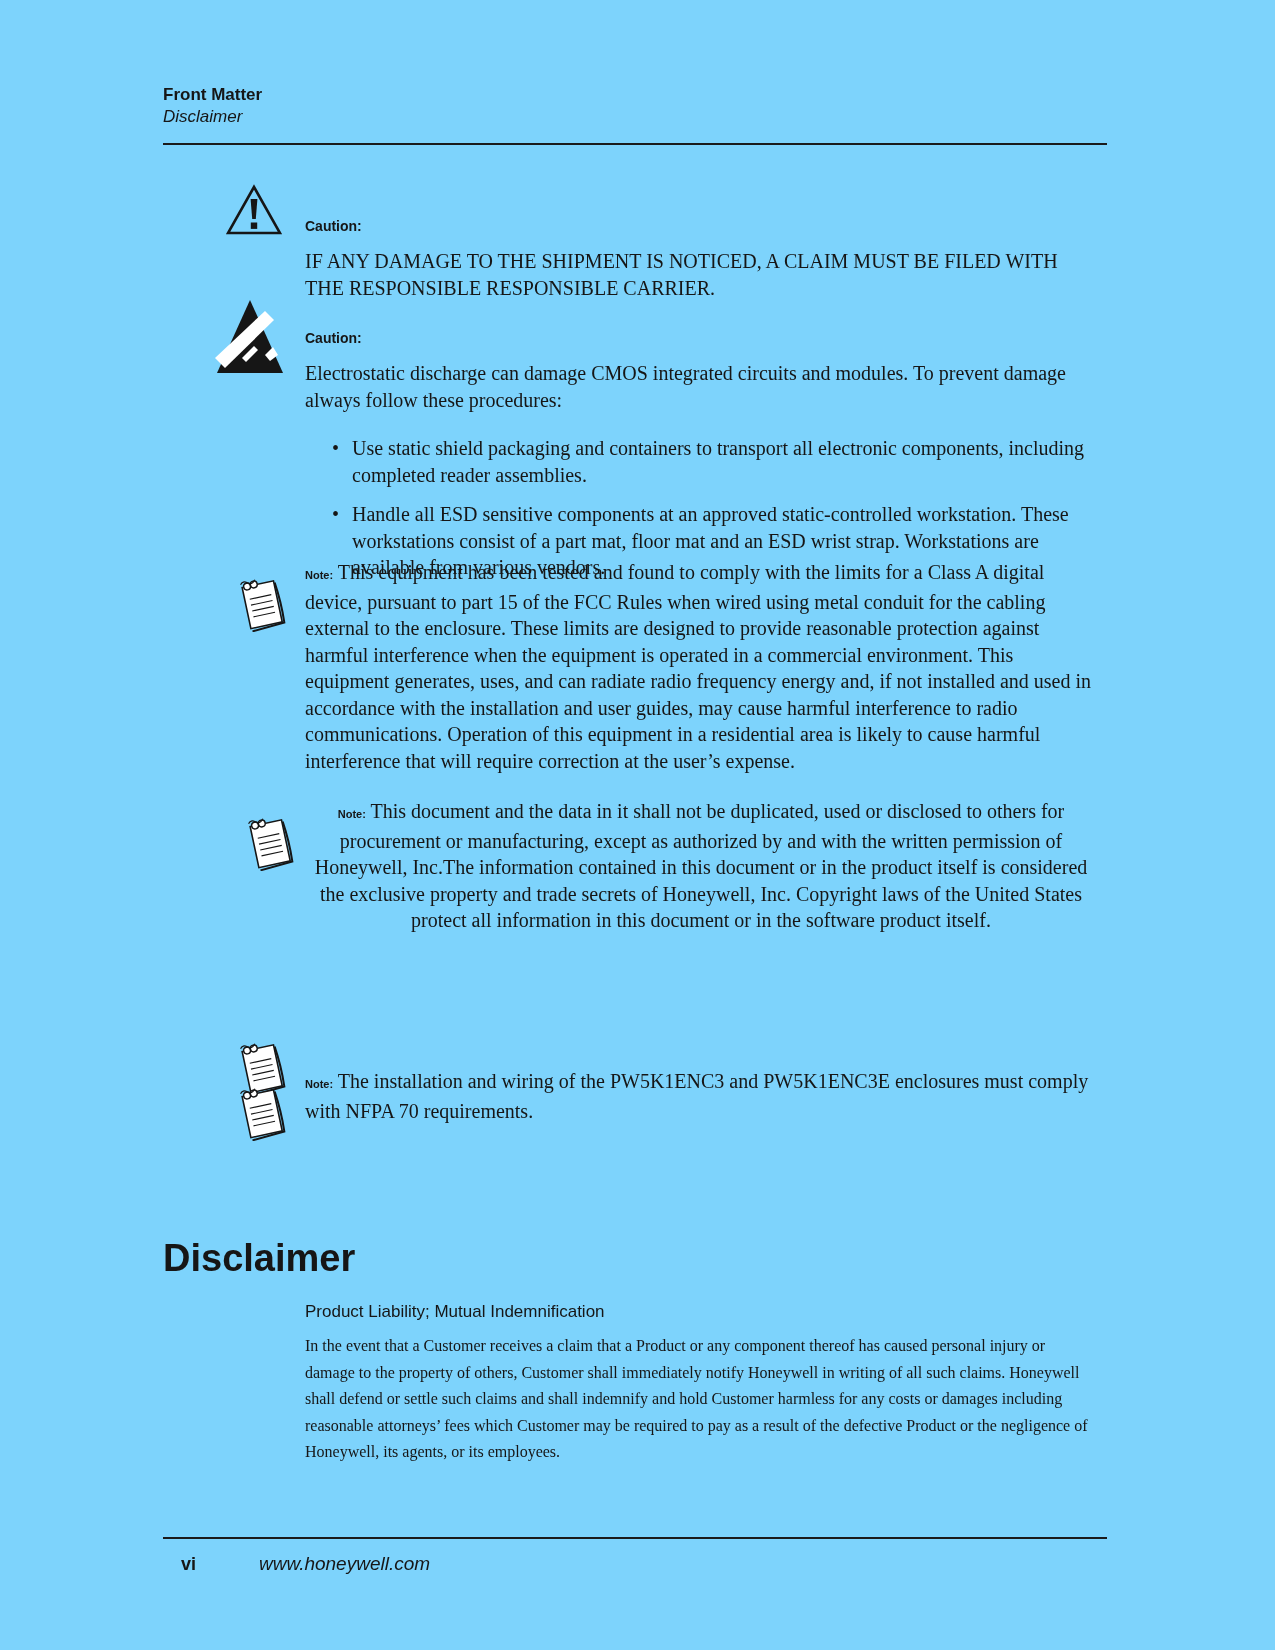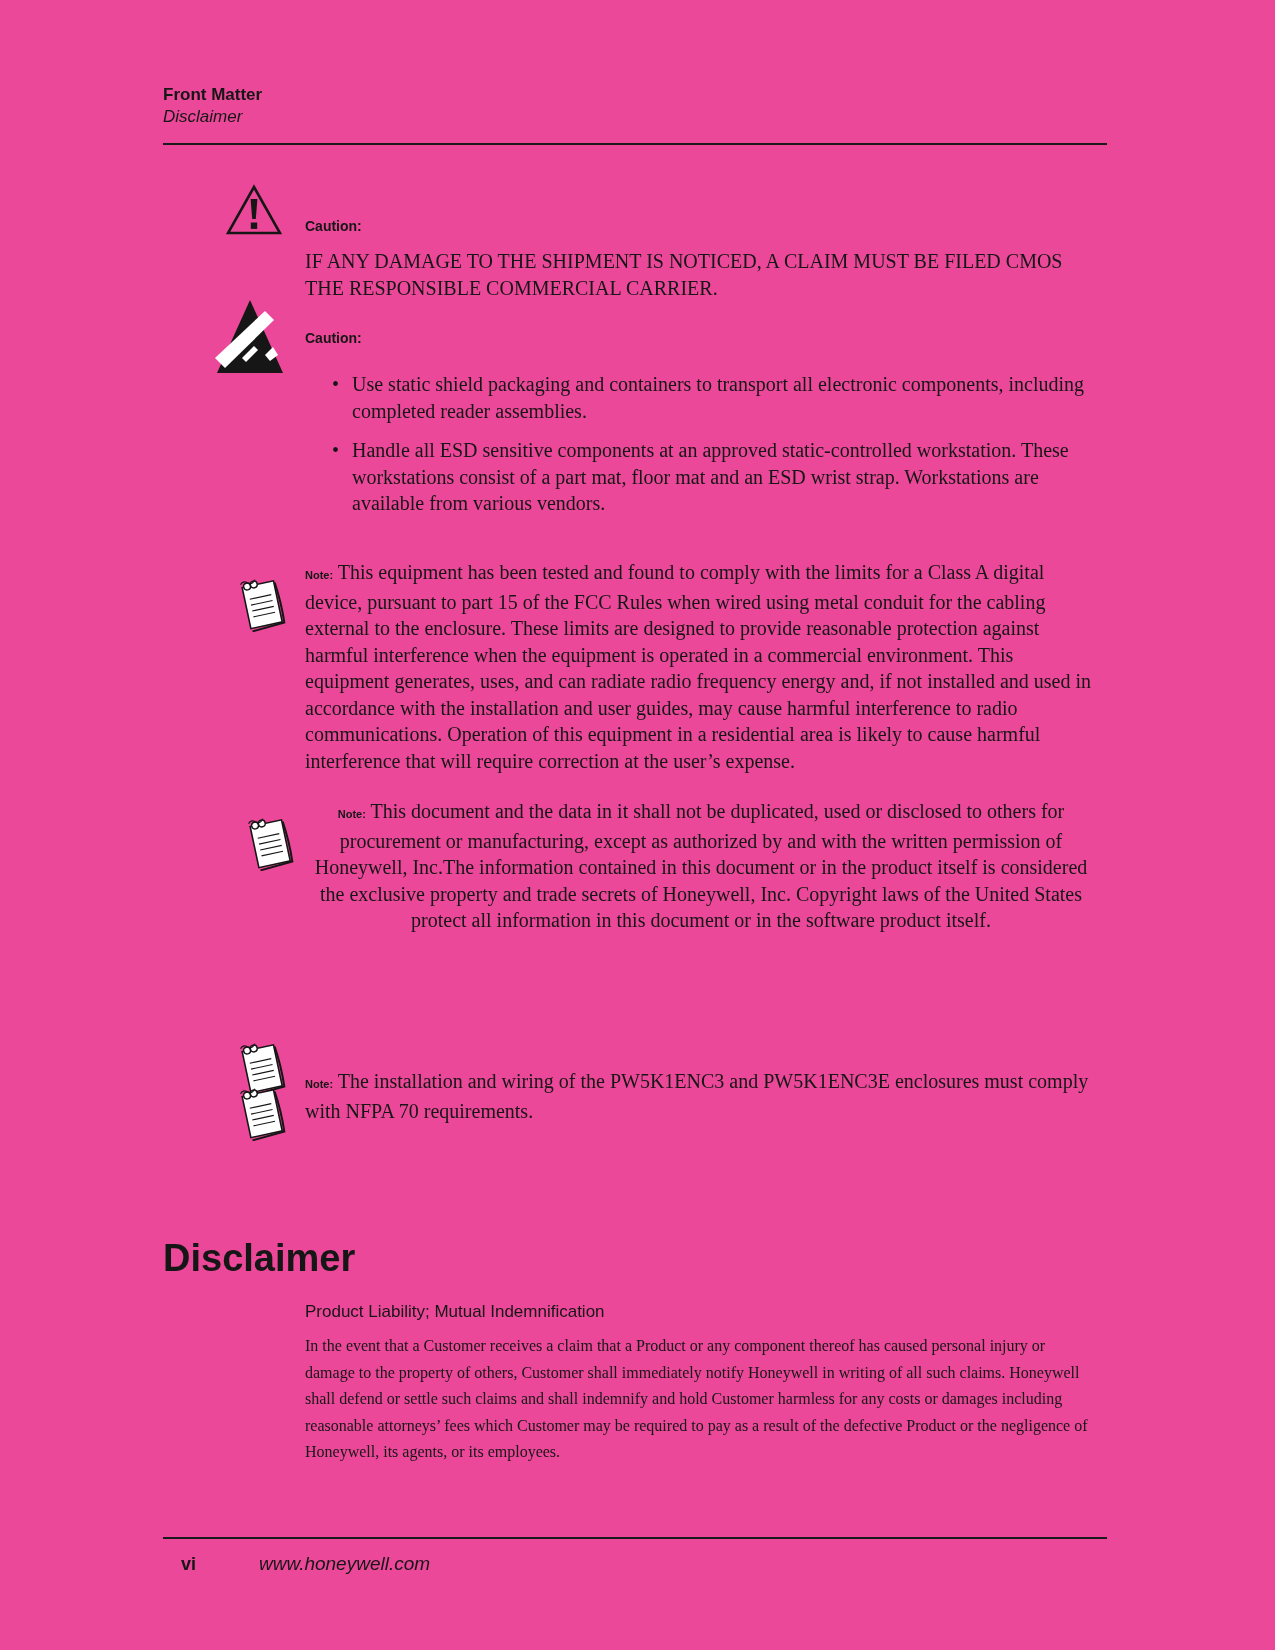--- a/index.html
+++ b/index.html
@@ -1,19 +1,19 @@
 <!DOCTYPE html>
 <html><head>
 <meta charset="utf-8">
 <style>
   html,body{margin:0;padding:0;background:#ffffff;}
   .page{
     position:relative;
     width:1275px;height:1650px;
-    background:#ec4899;
+    background:#7dd3fc;
     font-family:"Liberation Serif", serif;
     color:#161616;
     overflow:hidden;
   }
   .abs{position:absolute;}
   
   .running-header{left:163px;top:84px;font-family:"Liberation Sans",sans-serif;font-size:17px;line-height:22px;}
   .rh-title{font-weight:bold;}
   .rh-sub{font-style:italic;}
   .rule{left:163px;width:944px;height:2px;background:#1a1a1a;}
@@ -76,36 +76,37 @@
   <div class="abs row" style="top:172px;">
     <div class="icon-cell">
       <svg class="icon-triangle" viewBox="0 0 56 52">
         <polygon points="28,3 2,49 54,49" fill="none" stroke="#161616" stroke-width="2.6"></polygon>
         <path d="M24.6,15 h6.8 l-1.6,20 h-3.6 z" fill="#161616"></path>
         <rect x="24.8" y="38.5" width="6.4" height="6.4" fill="#161616"></rect>
       </svg>
     </div>
     <div class="text-cell">
       <span class="adm-label">Caution:</span>
-      <p>IF ANY DAMAGE TO THE SHIPMENT IS NOTICED, A CLAIM MUST BE FILED CMOS THE RESPONSIBLE COMMERCIAL CARRIER.</p>
+      <p>IF ANY DAMAGE TO THE SHIPMENT IS NOTICED, A CLAIM MUST BE FILED WITH THE RESPONSIBLE RESPONSIBLE CARRIER.</p>
     </div>
   </div>
 
   <div class="abs row" style="top:284px;">
     <div class="icon-cell">
       <svg class="icon-esd" viewBox="0 0 70 78">
         <polygon points="35,2 2,75 68,75" fill="#161616"></polygon>
         <polygon points="0,60 50,13 59,22 10,70" fill="#ffffff"></polygon>
         <polygon points="38,49 47,40 55,48 46,57" fill="#161616"></polygon>
         <polygon points="27,60 39,48 43,52 31,64" fill="#ffffff"></polygon>
         <polygon points="50,57 58,49 63,57 55,63" fill="#ffffff"></polygon>
       </svg>
     </div>
     <div class="text-cell">
       <span class="adm-label">Caution:</span>
+      <p>Electrostatic discharge can damage CMOS integrated circuits and modules. To prevent damage always follow these procedures:</p>
       <div class="bullets">
         <div class="bullet-item">
           <span class="bullet-marker">•</span>
           <span class="bullet-text">Use static shield packaging and containers to transport all electronic components, including completed reader assemblies.</span>
         </div>
         <div class="bullet-item">
           <span class="bullet-marker">•</span>
           <span class="bullet-text">Handle all ESD sensitive components at an approved static-controlled workstation. These workstations consist of a part mat, floor mat and an ESD wrist strap. Workstations are available from various vendors.</span>
         </div>
       </div>

